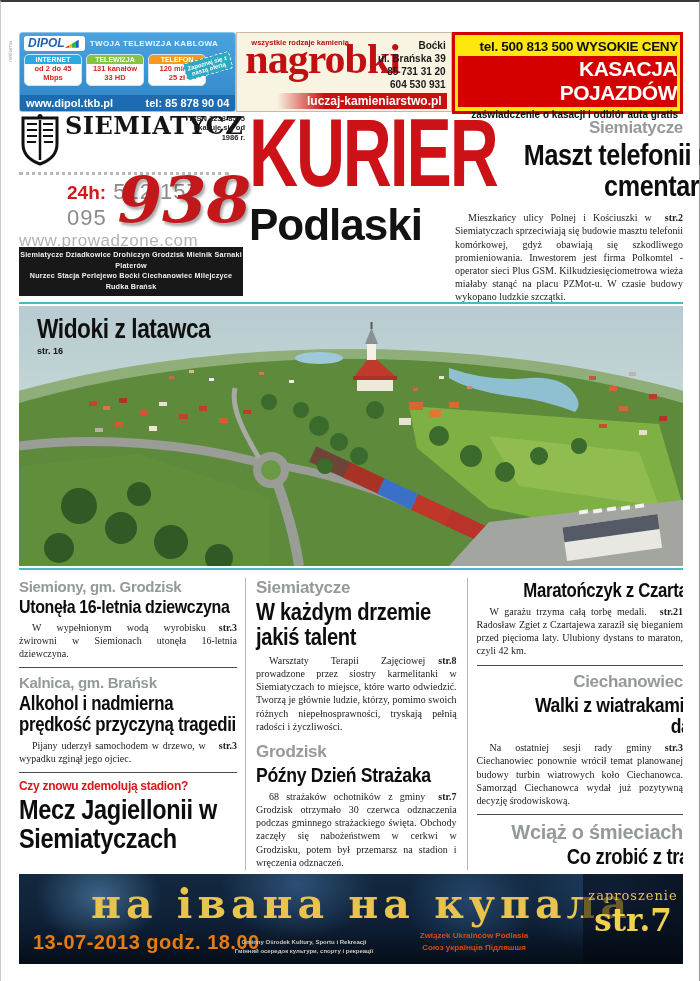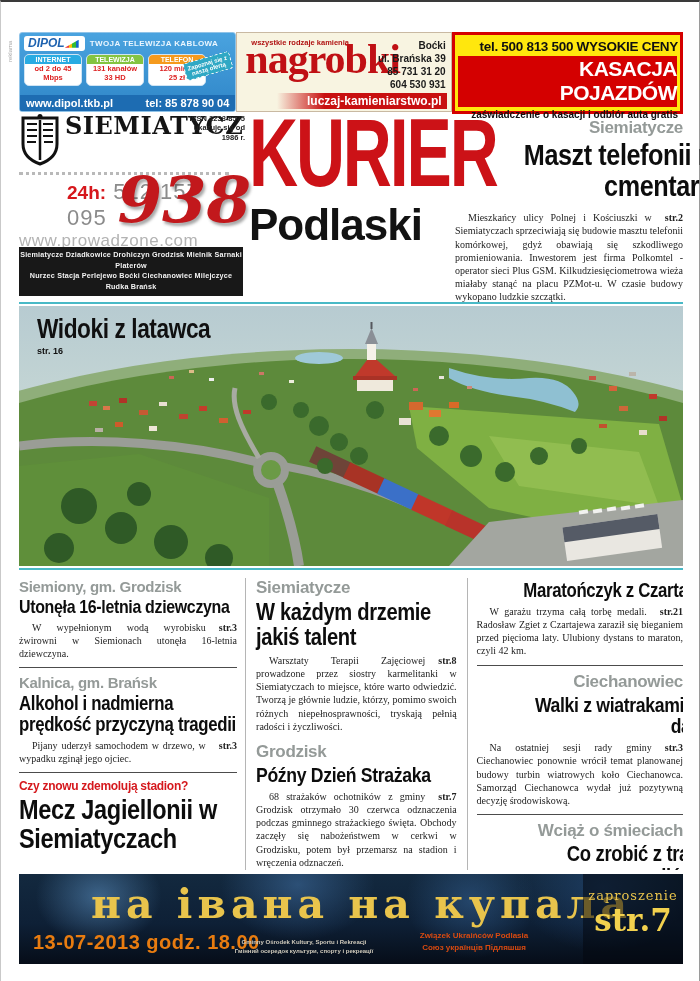--- a/index.html
+++ b/index.html
@@ -409,21 +409,21 @@
         <div class="body-text"><span class="pageref">str.21</span><span>W garażu trzyma całą torbę medali. Radosław Zgiet z Czartajewa zaraził się bieganiem przed pięcioma laty. Ulubiony dystans to maraton, czyli 42 km.</span></div>
       </div>
       <div class="rule"></div>
       <div>
         <div class="kicker" style="font-size:17px">Ciechanowiec</div>
         <div class="art-title t21 condXr">Walki z wiatrakami ciąg dalszy</div>
         <div class="body-text"><span class="pageref">str.3</span><span>Na ostatniej sesji rady gminy Ciechanowiec ponownie wrócił temat planowanej budowy turbin wiatrowych koło Ciechanowca. Samorząd Ciechanowca wydał już pozytywną decyzję środowiskową.</span></div>
       </div>
       <div class="rule"></div>
       <div>
-        <div class="kicker" style="font-size:17px">Wciąż o śmieciach</div>
+        <div class="kicker" style="font-size:20px">Wciąż o śmieciach</div>
         <div class="art-title t22 condXr">Co zrobić z trawą i liśćmi?</div>
 
       </div>
     </div>
   </div>
 
   <div class="banner">
     <div class="banner-title">на івана на купала</div>
     <div class="banner-date">13-07-2013  godz. 18.00</div>
     <div class="banner-org1">

